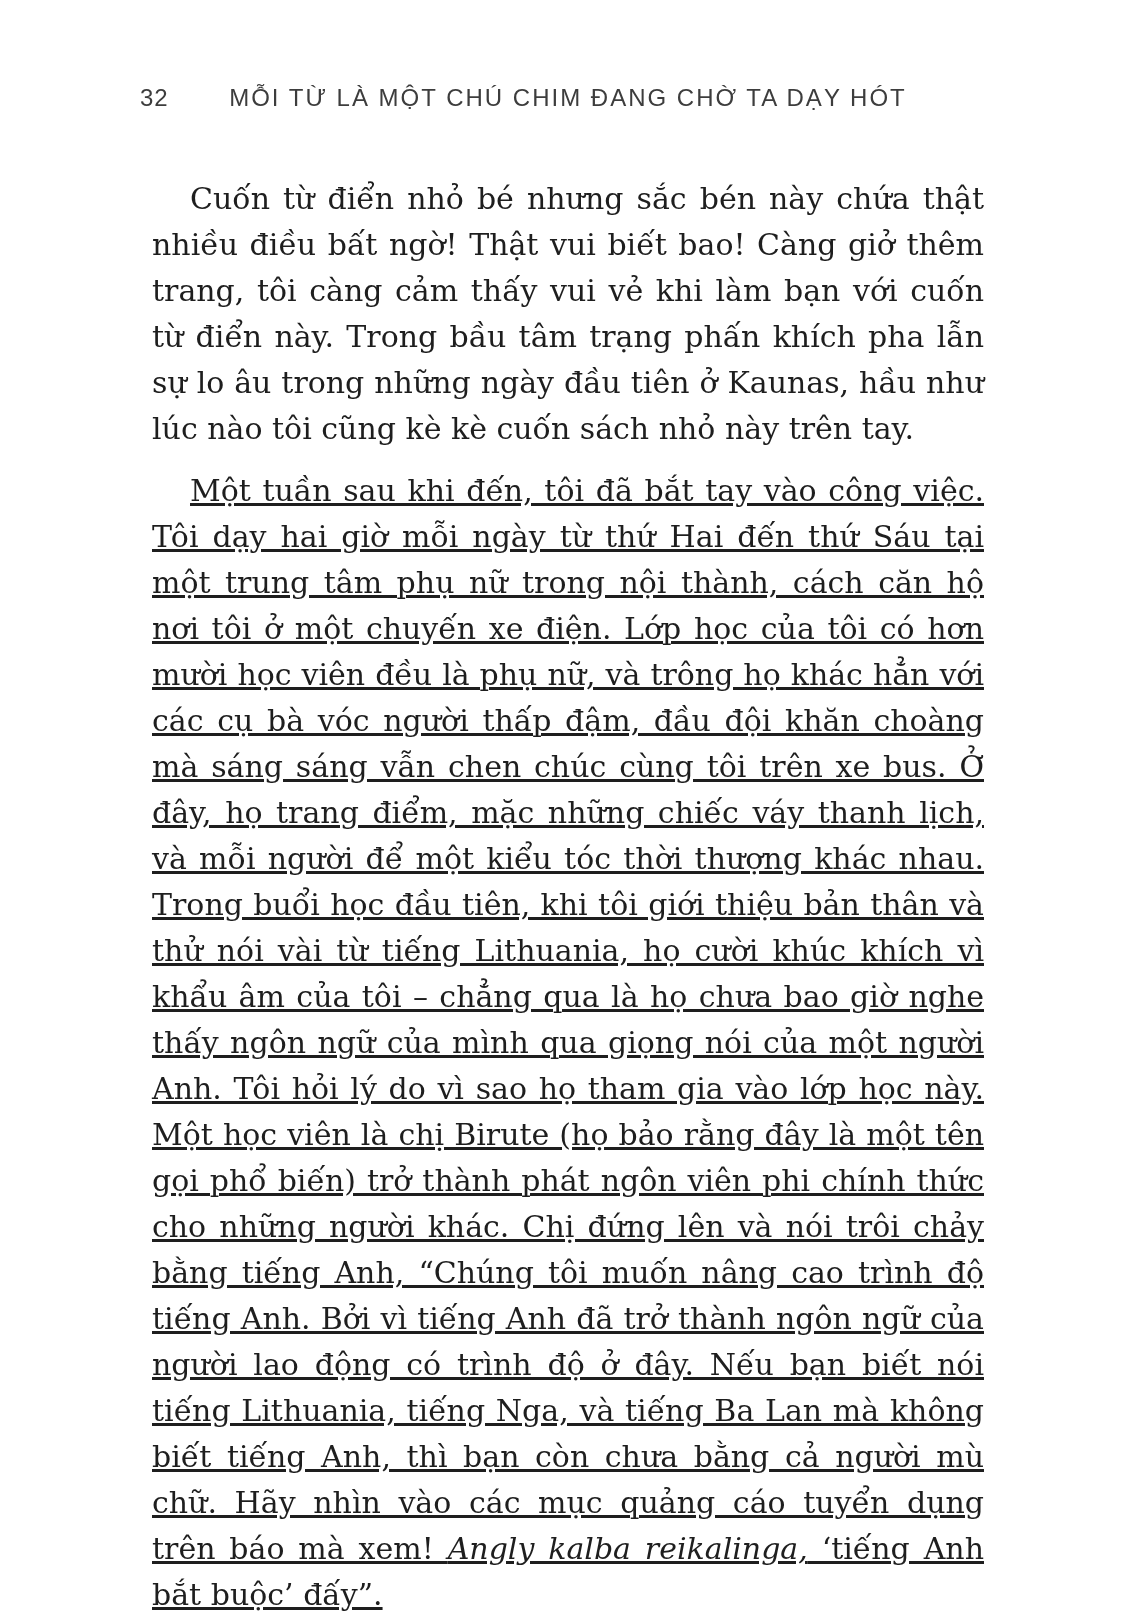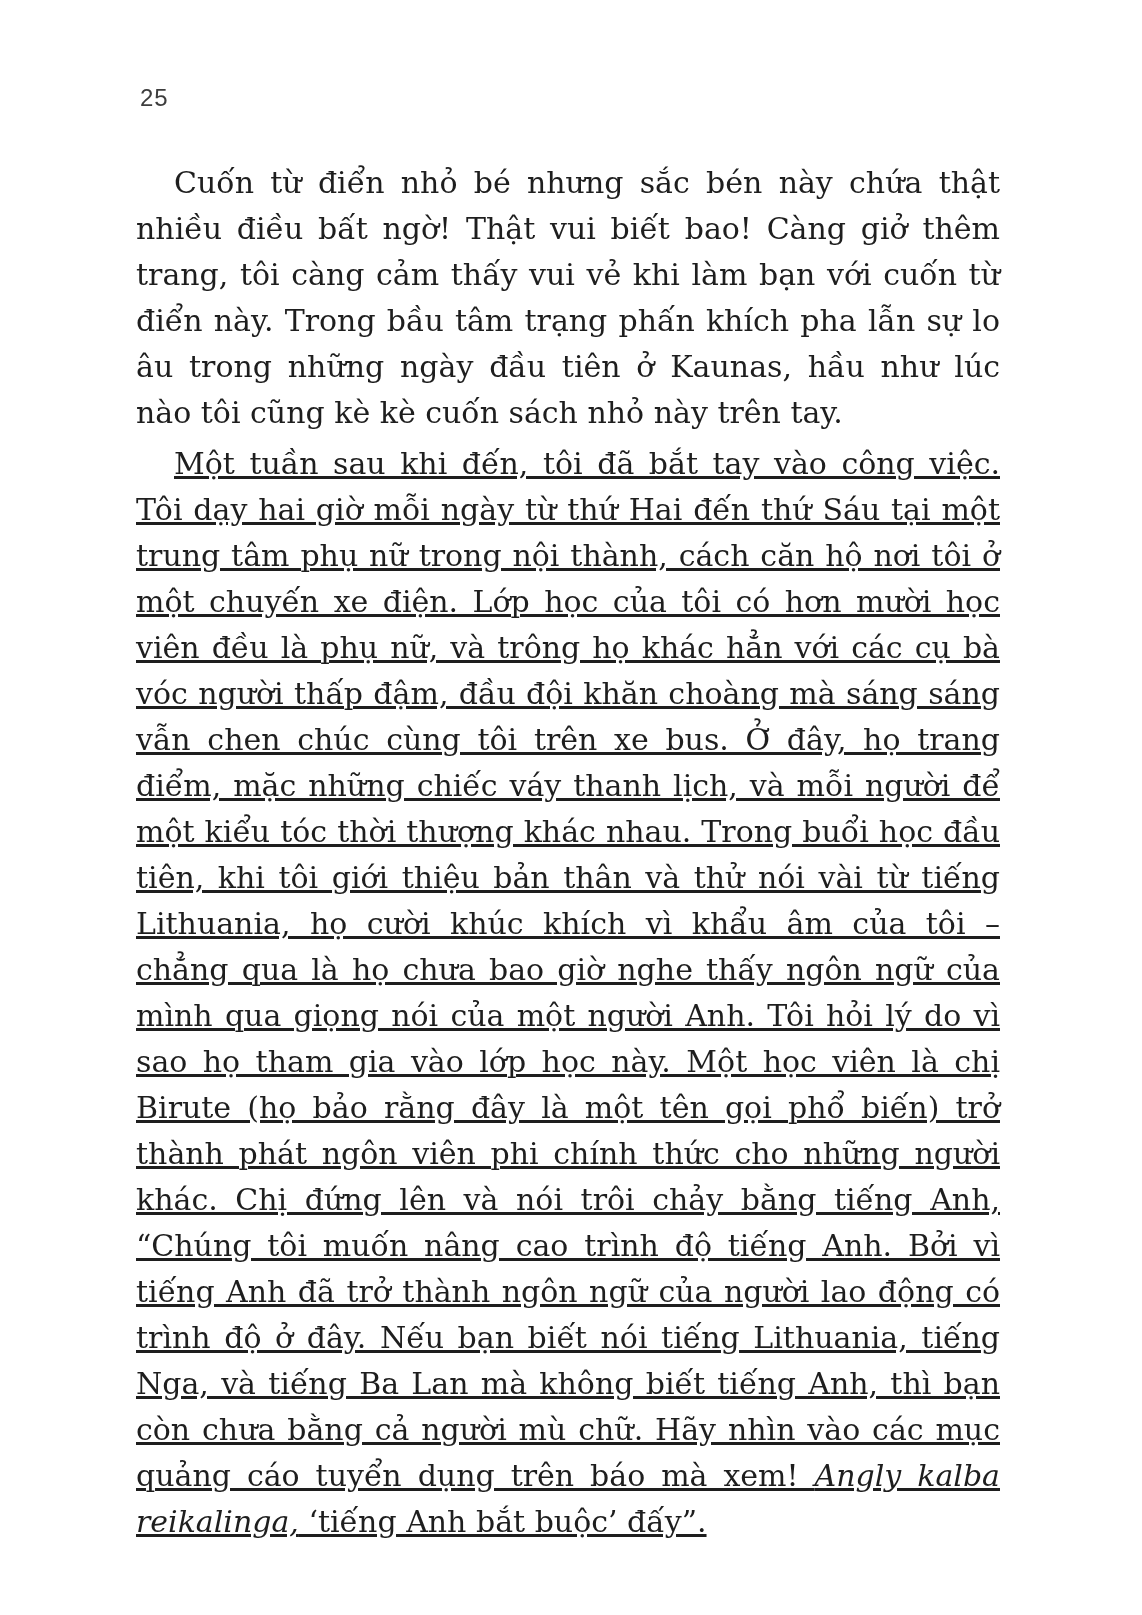--- a/index.html
+++ b/index.html
@@ -46,35 +46,36 @@
     left:136px;
     width:864px;
     font-family:"DejaVu Serif","Liberation Serif",serif;
     font-size:30px;
     line-height:46px;
     color:var(--body-text);
     text-align:justify;
   }
   .para{
     text-indent:38px;
-    margin:0;
+    margin:16px;
   }
   .para + .para{
     margin-top:5px;
     text-decoration:underline;
   }
   .para em{
     font-style:italic;
   }
 </style>
 </head>
 <body>
 
 <div class="page">
   <header class="running-header">
-    <span class="page-number">25</span>
+    <span class="page-number">32</span>
+    <span class="running-title">MỖI TỪ LÀ MỘT CHÚ CHIM ĐANG CHỜ TA DẠY HÓT</span>
   </header>
 
   <main class="body-text" id="paragraphs">
       <p class="para"><span>Cuốn từ điển nhỏ bé nhưng sắc bén này chứa thật nhiều điều bất ngờ! Thật vui biết bao! Càng giở thêm trang, tôi càng cảm thấy vui vẻ khi làm bạn với cuốn từ điển này. Trong bầu tâm trạng phấn khích pha lẫn sự lo âu trong những ngày đầu tiên ở Kaunas, hầu như lúc nào tôi cũng kè kè cuốn sách nhỏ này trên tay.</span></p>
       <p class="para"><span>Một tuần sau khi đến, tôi đã bắt tay vào công việc. Tôi dạy hai giờ mỗi ngày từ thứ Hai đến thứ Sáu tại một trung tâm phụ nữ trong nội thành, cách căn hộ nơi tôi ở một chuyến xe điện. Lớp học của tôi có hơn mười học viên đều là phụ nữ, và trông họ khác hẳn với các cụ bà vóc người thấp đậm, đầu đội khăn choàng mà sáng sáng vẫn chen chúc cùng tôi trên xe bus. Ở đây, họ trang điểm, mặc những chiếc váy thanh lịch, và mỗi người để một kiểu tóc thời thượng khác nhau. Trong buổi học đầu tiên, khi tôi giới thiệu bản thân và thử nói vài từ tiếng Lithuania, họ cười khúc khích vì khẩu âm của tôi – chẳng qua là họ chưa bao giờ nghe thấy ngôn ngữ của mình qua giọng nói của một người Anh. Tôi hỏi lý do vì sao họ tham gia vào lớp học này. Một học viên là chị Birute (họ bảo rằng đây là một tên gọi phổ biến) trở thành phát ngôn viên phi chính thức cho những người khác. Chị đứng lên và nói trôi chảy bằng tiếng Anh, “Chúng tôi muốn nâng cao trình độ tiếng Anh. Bởi vì tiếng Anh đã trở thành ngôn ngữ của người lao động có trình độ ở đây. Nếu bạn biết nói tiếng Lithuania, tiếng Nga, và tiếng Ba Lan mà không biết tiếng Anh, thì bạn còn chưa bằng cả người mù chữ. Hãy nhìn vào các mục quảng cáo tuyển dụng trên báo mà xem! </span><em>Angly kalba reikalinga,</em><span> ‘tiếng Anh bắt buộc’ đấy”.</span></p>
     </main>
 </div>
 
 </body></html>

